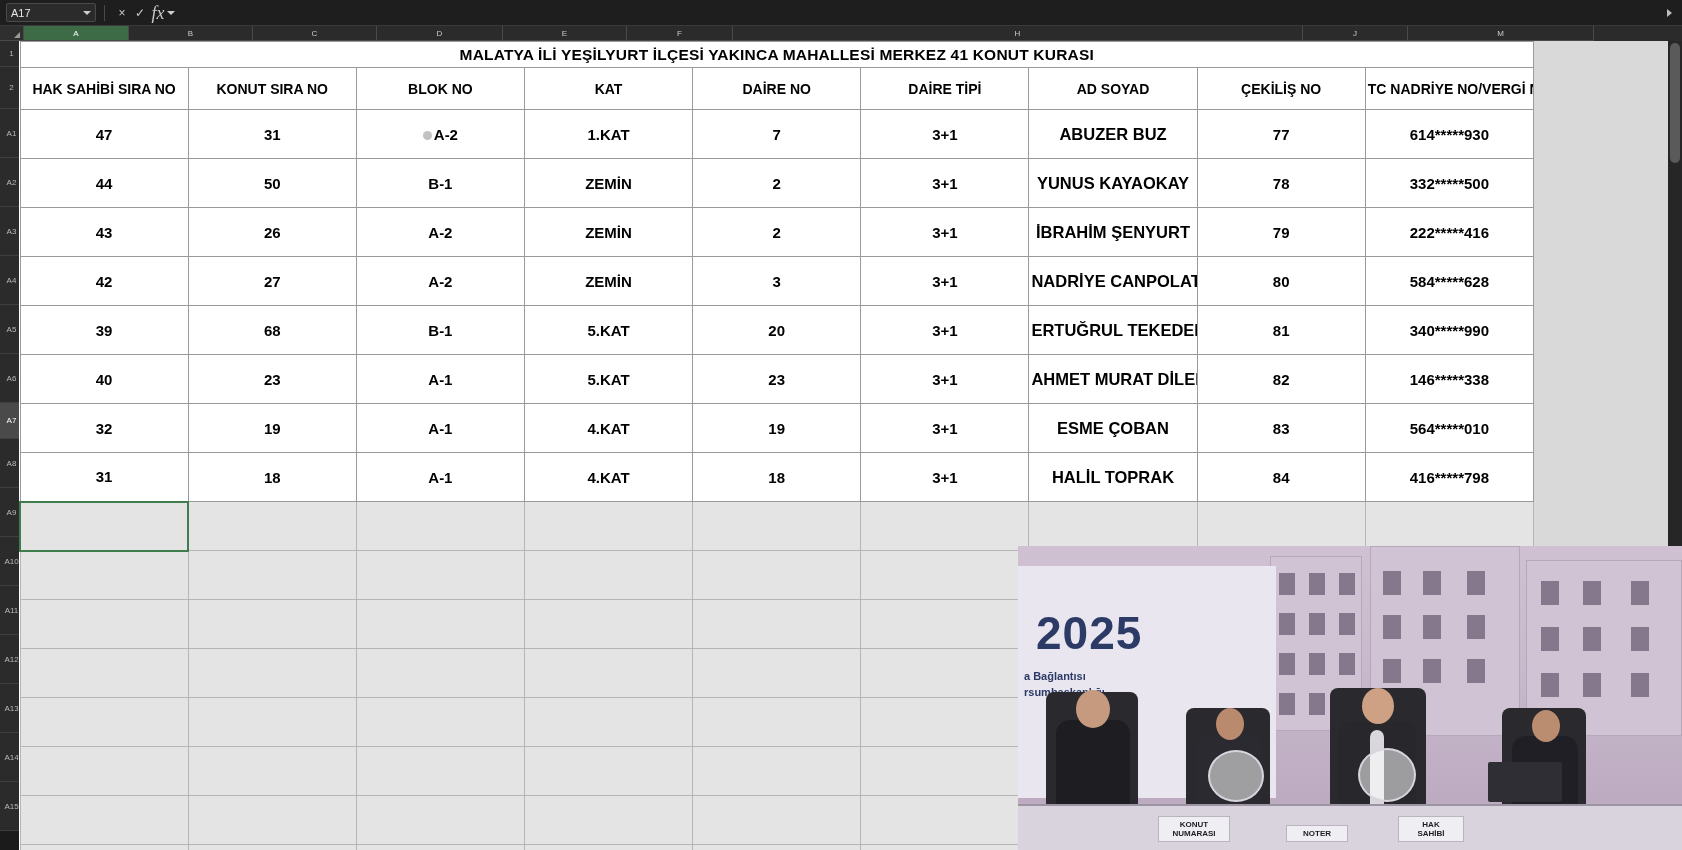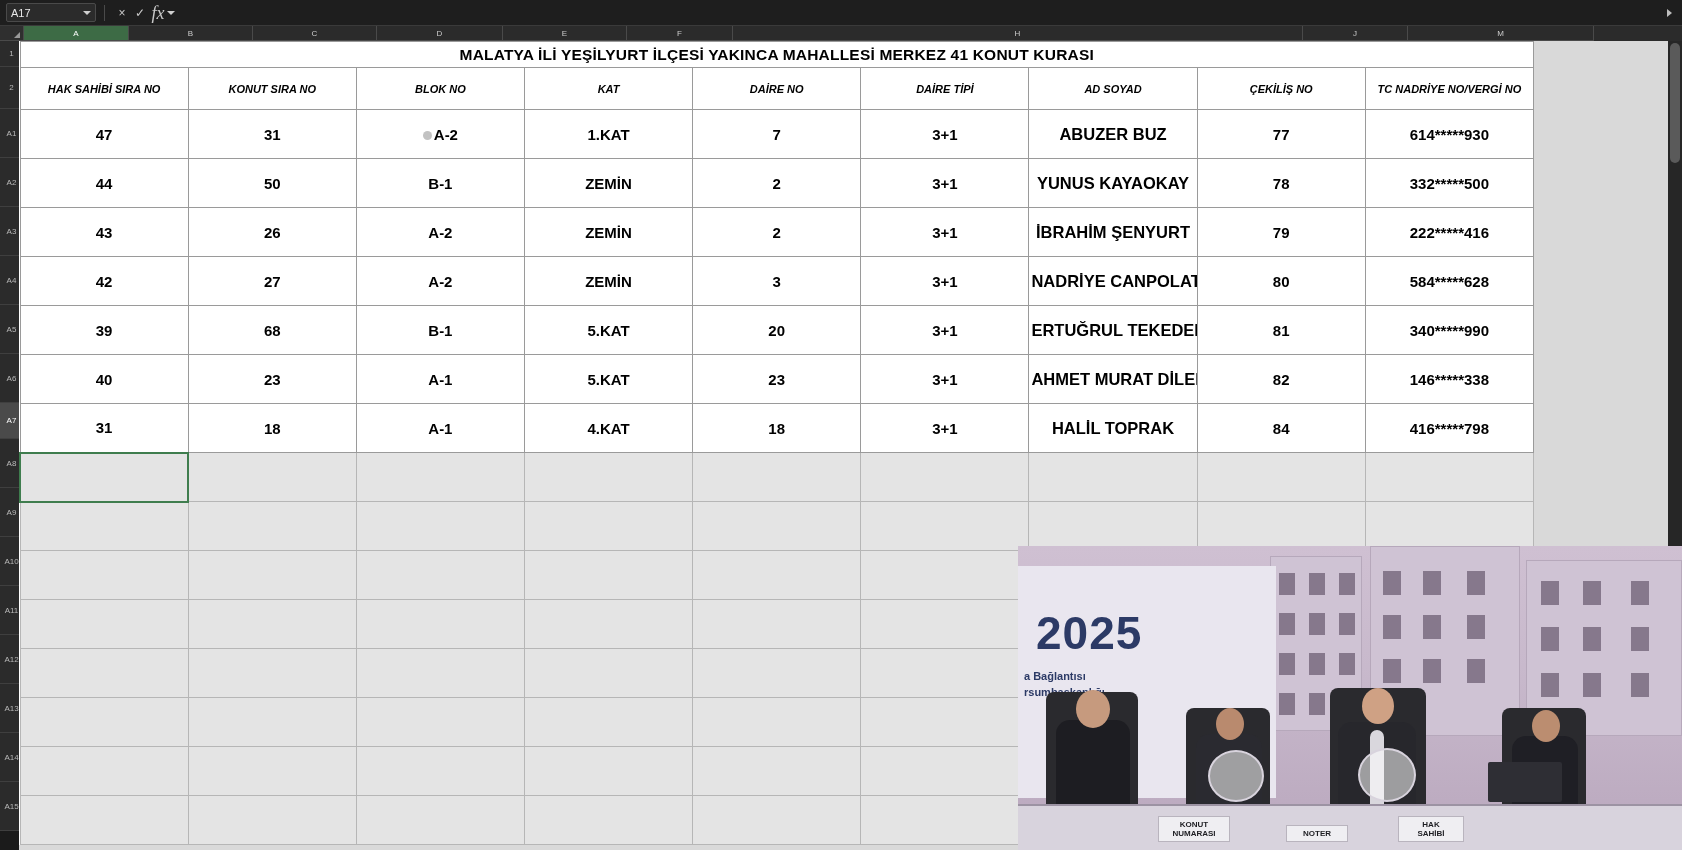--- a/index.html
+++ b/index.html
@@ -164,25 +164,24 @@
     padding: 0 2px;
     overflow: hidden;
     white-space: nowrap;
   }
   td.title-cell {
     font-size: 15.5px;
     height: 26px;
     letter-spacing: .2px;
   }
   td.hdr {
-    font-size: 11px;
+    font-size: 14px;
     height: 42px;
     line-height: 14px;
     white-space: normal;
-    font-style: italic;
   }
   td.data {
     font-size: 15px;
     height: 49px;
   }
   td.name {
     font-size: 16.5px;
   }
   td.blank {
     background: #e4e4e4;
@@ -447,20 +446,31 @@
             <td class="data" style="width: 124px; height: 49px;">23</td>
             <td class="data" style="width: 124px; height: 49px;">A-1</td>
             <td class="data" style="width: 126px; height: 49px;">5.KAT</td>
             <td class="data" style="width: 124px; height: 49px;">23</td>
             <td class="data" style="width: 106px; height: 49px;">3+1</td>
             <td class="data name" style="width: 570px; height: 49px;">AHMET MURAT DİLEK</td>
             <td class="data" style="width: 105px; height: 49px;">82</td>
             <td class="data" style="width: 186px; height: 49px;">146*****338</td>
           </tr>
           <tr>
+            <td class="data" style="width: 105px; height: 49px;">32</td>
+            <td class="data" style="width: 124px; height: 49px;">19</td>
+            <td class="data" style="width: 124px; height: 49px;">A-1</td>
+            <td class="data" style="width: 126px; height: 49px;">4.KAT</td>
+            <td class="data" style="width: 124px; height: 49px;">19</td>
+            <td class="data" style="width: 106px; height: 49px;">3+1</td>
+            <td class="data name" style="width: 570px; height: 49px;">ESME ÇOBAN</td>
+            <td class="data" style="width: 105px; height: 49px;">83</td>
+            <td class="data" style="width: 186px; height: 49px;">564*****010</td>
+          </tr>
+          <tr>
             <td class="data" style="width: 105px; height: 49px;">31</td>
             <td class="data" style="width: 124px; height: 49px;">18</td>
             <td class="data" style="width: 124px; height: 49px;">A-1</td>
             <td class="data" style="width: 126px; height: 49px;">4.KAT</td>
             <td class="data" style="width: 124px; height: 49px;">18</td>
             <td class="data" style="width: 106px; height: 49px;">3+1</td>
             <td class="data name" style="width: 570px; height: 49px;">HALİL TOPRAK</td>
             <td class="data" style="width: 105px; height: 49px;">84</td>
             <td class="data" style="width: 186px; height: 49px;">416*****798</td>
           </tr>

